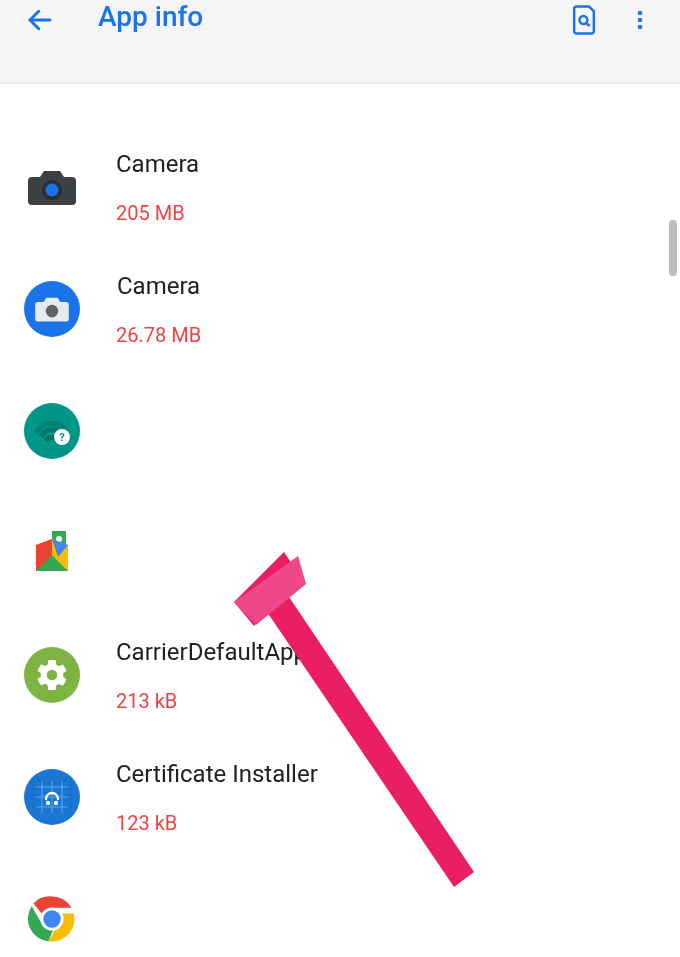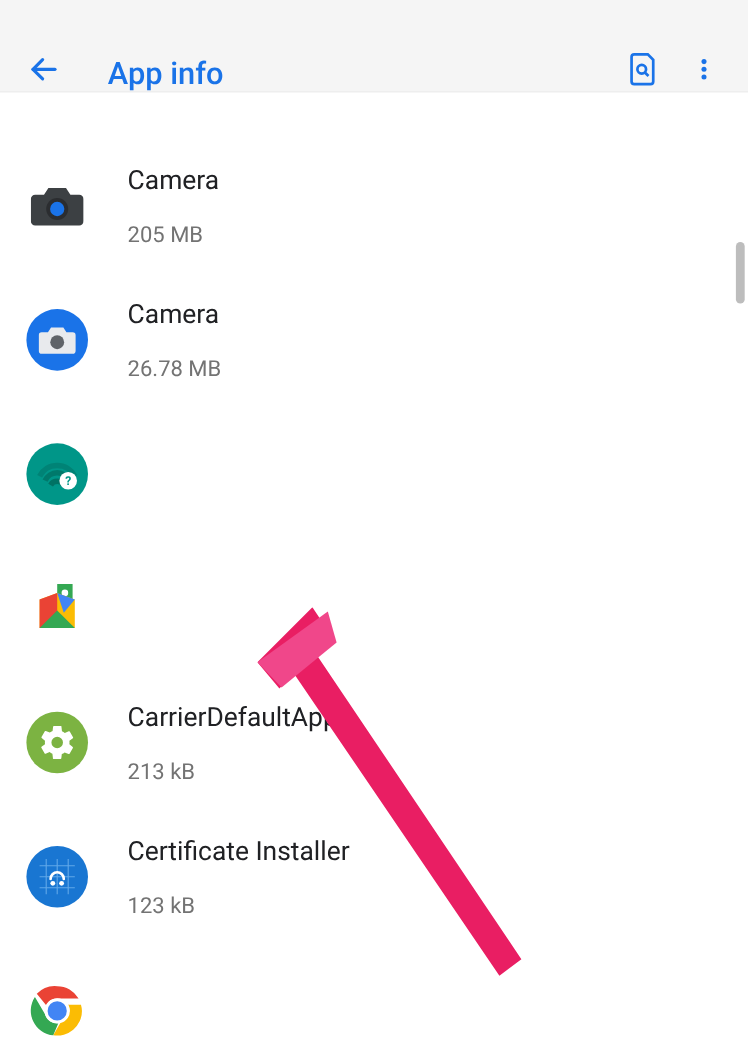--- a/index.html
+++ b/index.html
@@ -14,21 +14,21 @@
     .screen {
       width: 100%;
       height: 100%;
       background: #ffffff;
       position: relative;
     }
     .header {
       height: 84px;
       background: #f5f5f5;
       display: flex;
-      align-items: flex-end;
+      align-items: flex-start;
       padding: 0 20px;
       border-bottom: 1px solid rgba(0,0,0,0.04);
     }
     .back-btn {
       width: 40px;
       height: 40px;
       display: flex;
       align-items: center;
       justify-content: center;
       cursor: pointer;
@@ -73,24 +73,25 @@
     .app-text {
       margin-left: 36px;
       display: flex;
       flex-direction: column;
     }
     .app-name {
       font-size: 24px;
       color: #202124;
       font-weight: 400;
       line-height: 1.3;
+      text-align: center;
     }
     .app-size {
       font-size: 20px;
-      color: #737373;
+      color: #ef4444;
       margin-top: 20px;
     }
     .scrollbar {
       position: absolute;
       right: 3px;
       top: 220px;
       width: 8px;
       height: 56px;
       background: #bdbdbd;
       border-radius: 4px;

